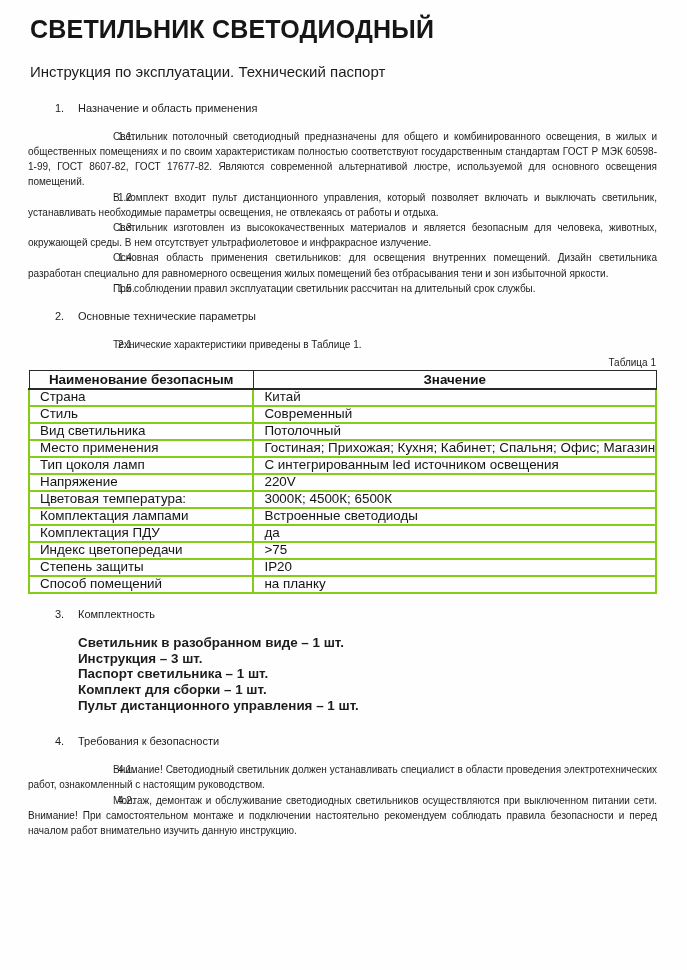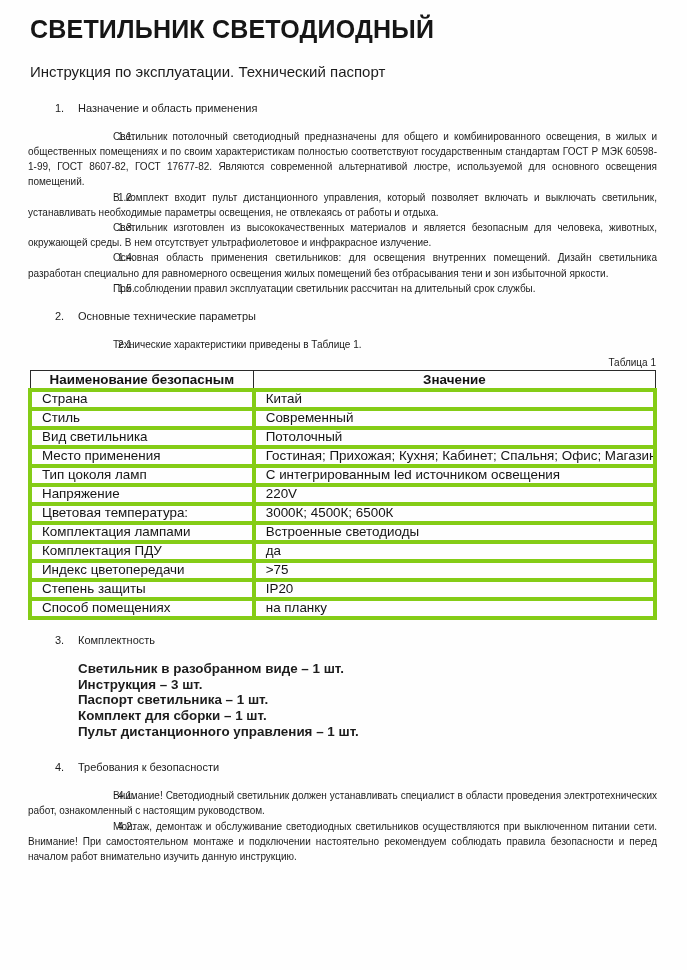--- a/index.html
+++ b/index.html
@@ -58,21 +58,21 @@
   table.params th {
     border: 1px solid #2a2a2a;
     border-bottom-width: 2px;
     font-weight: 700;
     text-align: center;
     height: 17px;
     line-height: 16px;
     padding: 0 4px;
   }
   table.params td {
-    border: 4px solid #84cc16;
+    border: 2px solid #84cc16;
     height: 15px;
     line-height: 14.8px;
     padding: 0 4px 0 10px;
     white-space: nowrap;
     overflow: hidden;
     margin-left: 32px;
   }
   .kit-list {
     list-style: none;
     margin: 0 0 0 50px;
@@ -154,21 +154,21 @@
           </tr>
         <tr>
             <td>Индекс цветопередачи</td>
             <td>&gt;75</td>
           </tr>
         <tr>
             <td>Степень защиты</td>
             <td>IP20</td>
           </tr>
         <tr>
-            <td>Способ помещениях</td>
+            <td>Способ помещений</td>
             <td>на планку</td>
           </tr>
       </tbody>
     </table>
   </div>
 
   <div>
     <div class="sec-heading mt-26"><span class="secnum">3.</span><span>Комплектность</span></div>
     <ul class="kit-list">
       <li>Светильник в разобранном виде – 1 шт.</li>

